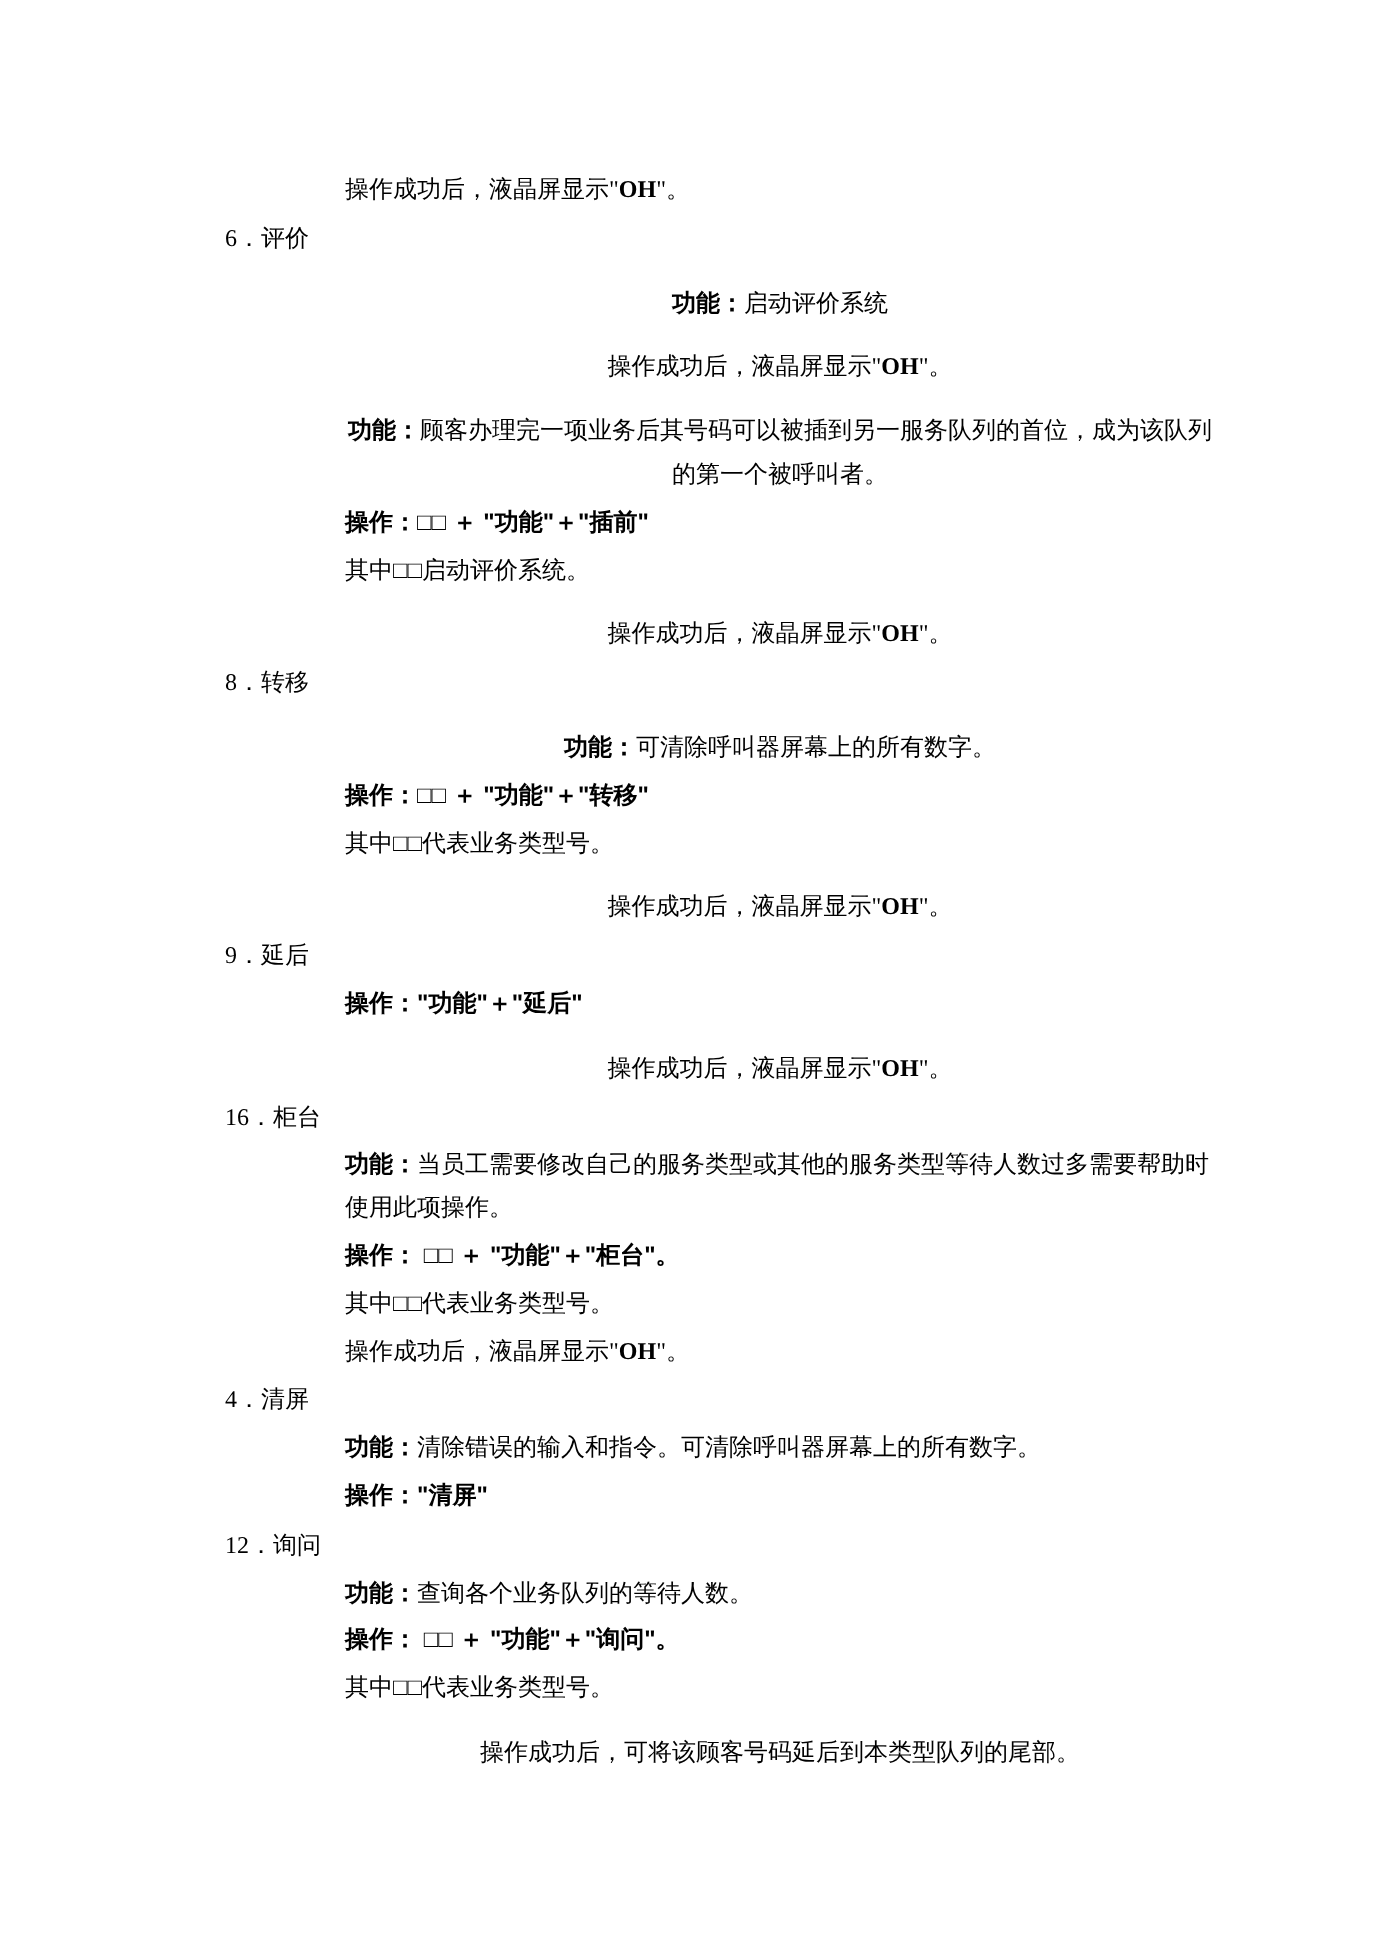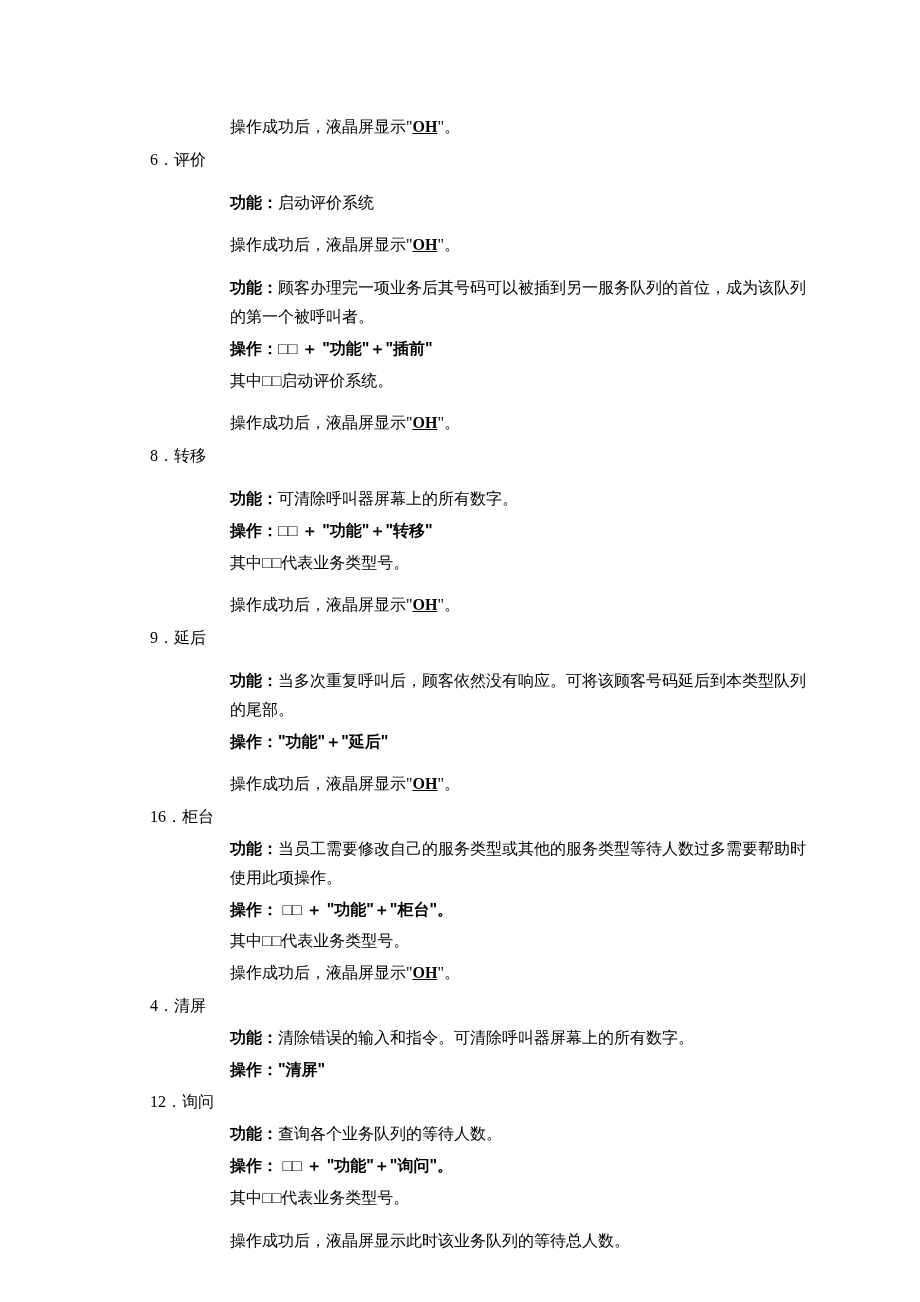--- a/index.html
+++ b/index.html
@@ -31,27 +31,27 @@
       display: inline-block;
       min-width: 24px;
     }
     .bold {
       font-weight: bold;
       font-family: "SimHei", "黑体", sans-serif;
     }
     .oh {
       font-family: "Times New Roman", serif;
       font-weight: bold;
-      text-decoration: underline;
     }
     p {
       margin: 3px 0;
     }
     .spaced {
       margin-top: 14px;
+      text-align: center;
     }
   </style>
 </head>
 <body>
 
 <div class="content">
 
   <p class="indented">
     <span>操作成功后，液晶屏显示"</span><span class="oh">OH</span><span>"。</span>
   </p>
@@ -91,23 +91,20 @@
   <p class="indented">
     <span>其中□□代表业务类型号。</span>
   </p>
   <p class="indented spaced">
     <span>操作成功后，液晶屏显示"</span><span class="oh">OH</span><span>"。</span>
   </p>
 
   <p class="item-heading">
     <span class="item-num">9．</span><span>延后</span>
   </p>
-  <p class="indented spaced">
-    <span class="bold">功能：</span><span>当多次重复呼叫后，顾客依然没有响应。可将该顾客号码延后到本类型队列的尾部。</span>
-  </p>
   <p class="indented">
     <span class="bold">操作：</span><span class="bold">"功能"＋"延后"</span>
   </p>
   <p class="indented spaced">
     <span>操作成功后，液晶屏显示"</span><span class="oh">OH</span><span>"。</span>
   </p>
 
   <p class="item-heading">
     <span class="item-num">16．</span><span>柜台</span>
   </p>
@@ -140,16 +137,16 @@
   <p class="indented">
     <span class="bold">功能：</span><span>查询各个业务队列的等待人数。</span>
   </p>
   <p class="indented">
     <span class="bold">操作：</span><span class="bold"> □□ ＋ "功能"＋"询问"。</span>
   </p>
   <p class="indented">
     <span>其中□□代表业务类型号。</span>
   </p>
   <p class="indented spaced">
-    <span>操作成功后，液晶屏显示此时该业务队列的等待总人数。</span>
+    <span>操作成功后，可将该顾客号码延后到本类型队列的尾部。</span>
   </p>
 
 </div>
 
 </body></html>

